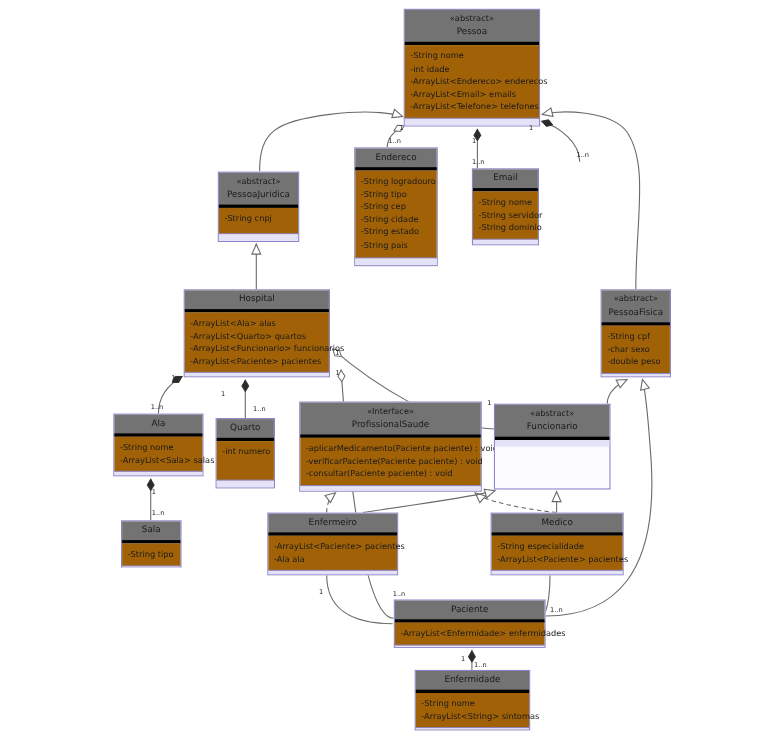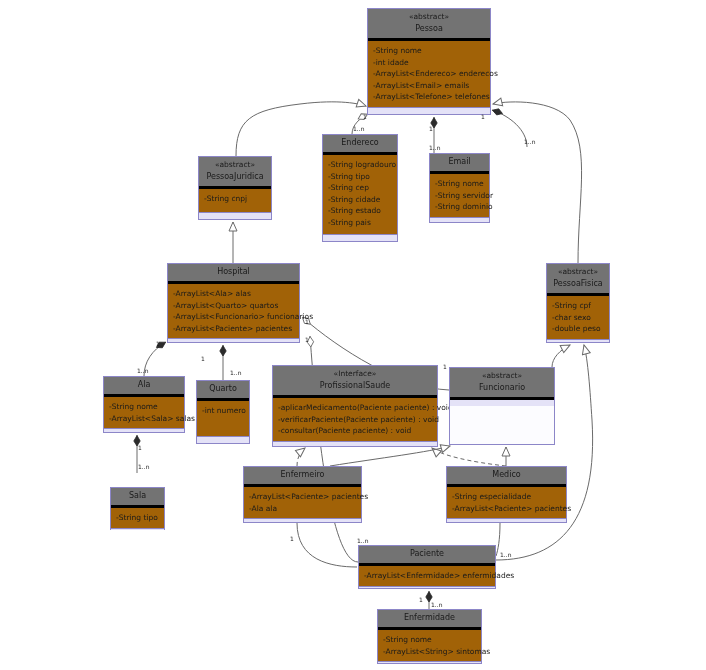--- a/index.html
+++ b/index.html
@@ -235,21 +235,21 @@
   <div class="uml-class" style="left:196px; top:380px; width:54px; height:64px;">
     <div class="uml-header">
       <span class="uml-name">Quarto</span>
     </div>
     <div class="uml-attrs">
       <div class="uml-attr">-int numero</div>
     </div>
     <div class="uml-footer"></div>
   </div>
 
-  <div class="uml-class" style="left:110px; top:487px; width:55px; height:43px;">
+  <div class="uml-class" style="left:110px; top:473px; width:55px; height:43px;">
     <div class="uml-header">
       <span class="uml-name">Sala</span>
     </div>
     <div class="uml-attrs">
       <div class="uml-attr">-String tipo</div>
     </div>
     <div class="uml-footer"></div>
   </div>
 
   <div class="uml-class" style="left:272px; top:365px; width:166px; height:82px;">

